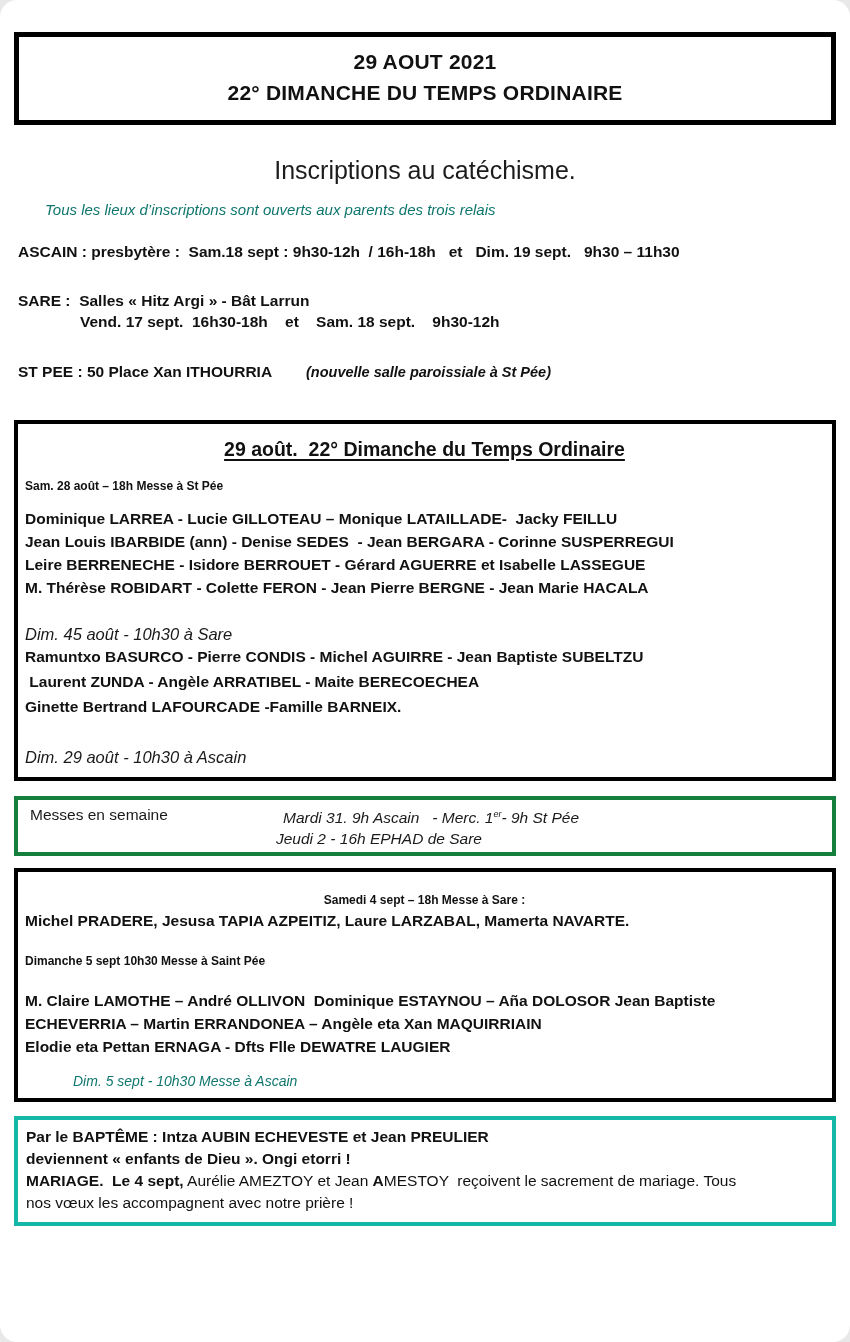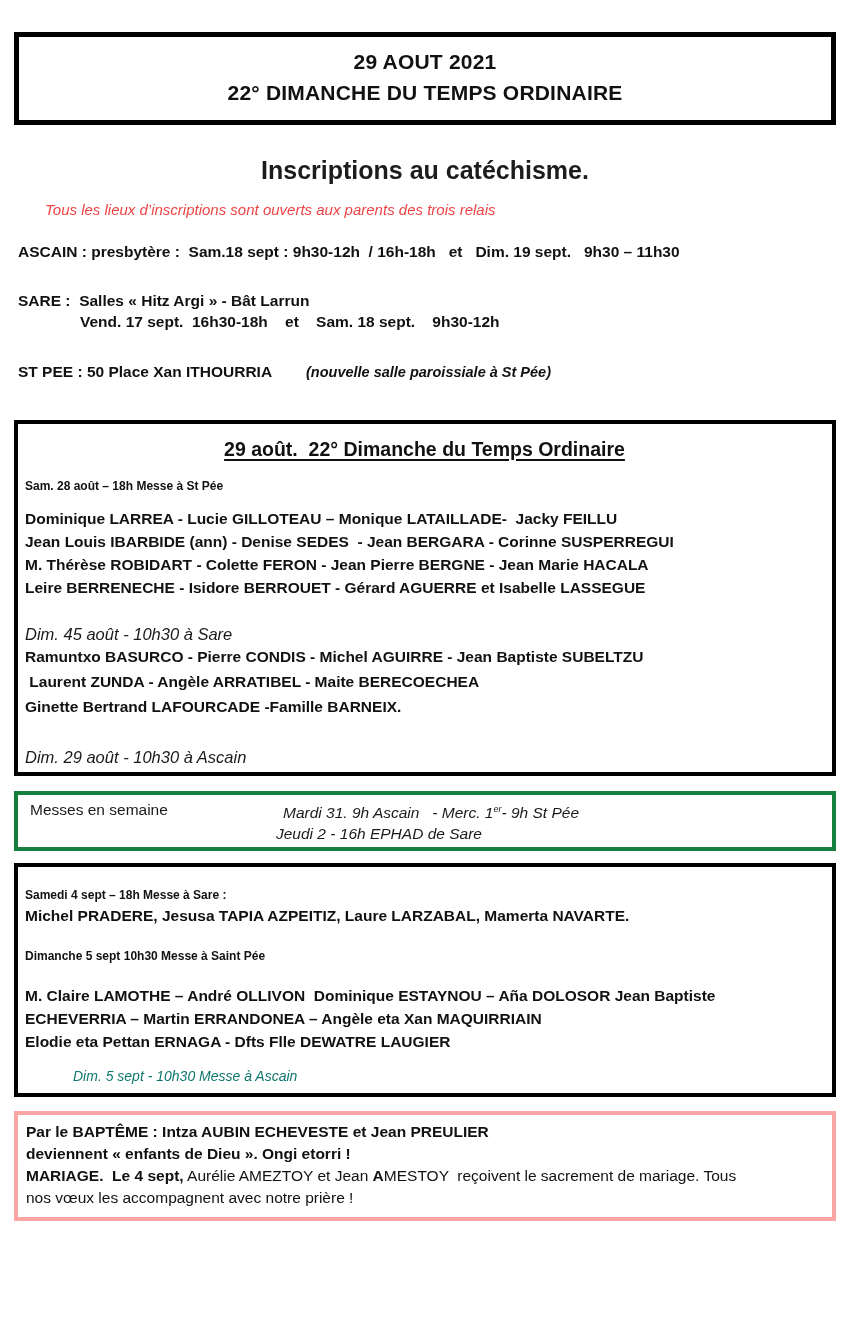--- a/index.html
+++ b/index.html
@@ -1,34 +1,35 @@
 <!DOCTYPE html>
 <html><head>
 <meta charset="utf-8">
 <style>
   html, body { margin:0; padding:0; background:#e8e8e8; }
   .doc {
     position:relative; width:850px; height:1342px; margin:0 auto;
     background:#ffffff; color:#111;
     font-family:"Liberation Sans", sans-serif;
     overflow:hidden;
+    border-radius:17px;
   }
   .doc * { box-sizing:border-box; }
   .t { white-space:pre-wrap; }
 
   
   .header-box {
     margin:32px 14px 0 14px; border:5px solid #000;
     text-align:center; padding:9px 0 12px 0;
   }
   .header-line { font-size:21px; font-weight:bold; line-height:31px; letter-spacing:0.2px; }
 
   
-  .cat-title { margin-top:30px; text-align:center; font-size:25px; font-weight:bold; line-height:30px; color:#1c1c1c; }
-  .cat-sub { margin:16px 0 0 45px; font-size:15px; font-style:italic; color:#ef4444; line-height:18px; }
+  .cat-title { margin-top:30px; text-align:center; font-size:25px; font-weight:normal; line-height:30px; color:#1c1c1c; }
+  .cat-sub { margin:16px 0 0 45px; font-size:15px; font-style:italic; color:#0f766e; line-height:18px; }
 
   .relay { margin-left:18px; font-size:15.5px; font-weight:bold; line-height:21px; }
   .relay-ascain { margin-top:22px; }
   .relay-sare { margin-top:28px; }
   .relay-stpee { margin-top:29px; }
   .relay-indent { padding-left:62px; }
   .stpee-note { font-style:italic; font-size:14.5px; }
 
   
   .section-box { margin:0 14px; border:4px solid #000; padding:12px 8px 5px 7px; }
@@ -38,38 +39,38 @@
     text-align:center; font-size:19.5px; font-weight:bold; line-height:26px;
     text-decoration:underline; text-decoration-thickness:2px; text-underline-offset:3px;
   }
   .mass-header-bold { font-size:12px; font-weight:bold; line-height:20px; }
   .mass-header { font-size:16.5px; font-style:italic; line-height:20px; color:#1a1a1a; }
   .names { font-size:15.5px; font-weight:bold; }
   .names-22a { margin-top:11px; line-height:23px; }
   .names-22b { line-height:25px; }
   .hdr-sat22 { margin-top:14px; }
   .hdr-sare22 { margin-top:25px; }
-  .hdr-ascain22 { margin-top:28px; }
+  .hdr-ascain22 { margin-top:28px; margin-bottom:5px; }
 
   
   .weekday-box { margin:15px 14px 0 14px; border:4px solid #15803d; padding:4px 0 3px 12px; font-size:15.5px; line-height:21px; }
   .weekday-label { display:inline-block; width:253px; vertical-align:top; color:#1a1a1a; }
   .weekday-it { font-style:italic; color:#1a1a1a; }
   .weekday-line2 { padding-left:246px; }
   .weekday-sup { font-size:9px; vertical-align:super; }
 
   
-  .hdr-sat23 { margin-top:8px; }
+  .hdr-sat23 { margin-top:8px;text-align:center; }
   .names-23a { line-height:21px; }
   .hdr-sun23 { margin-top:20px; }
   .names-23b { margin-top:18px; line-height:23px; }
   .hdr-ascain23 { margin-top:14px; padding-left:48px; font-size:14px; font-style:italic; line-height:18px; margin-bottom:4px; color:#0f766e; }
 
   
-  .announce-box { margin:14px 14px 0 14px; border:4px solid #fca5a5; padding:6px 12px 8px 8px; font-size:15.5px; line-height:22px; }
+  .announce-box { margin:14px 14px 0 14px; border:4px solid #14b8a6; padding:6px 12px 8px 8px; font-size:15.5px; line-height:22px; }
   .announce-bold { font-weight:bold; }
 </style>
 </head>
 <body>
 
 <div class="doc">
 
   <div class="header-box">
     <div class="header-line t">29 AOUT 2021</div>
     <div class="header-line t">22° DIMANCHE DU TEMPS ORDINAIRE</div>
@@ -88,22 +89,22 @@
   <div class="relay relay-stpee">
     <div><span class="t">ST PEE : 50 Place Xan ITHOURRIA        </span><span class="stpee-note t">(nouvelle salle paroissiale à St Pée)</span></div>
   </div>
 
   <div class="section-box box-22">
     <div class="box-title t">29 août.  22° Dimanche du Temps Ordinaire</div>
     <div class="mass-header-bold hdr-sat22 t">Sam. 28 août – 18h Messe à St Pée</div>
     <div class="names names-22a">
       <div class="t">Dominique LARREA - Lucie GILLOTEAU – Monique LATAILLADE-  Jacky FEILLU</div>
       <div class="t">Jean Louis IBARBIDE (ann) - Denise SEDES  - Jean BERGARA - Corinne SUSPERREGUI</div>
+      <div class="t">Leire BERRENECHE - Isidore BERROUET - Gérard AGUERRE et Isabelle LASSEGUE</div>
       <div class="t">M. Thérèse ROBIDART - Colette FERON - Jean Pierre BERGNE - Jean Marie HACALA</div>
-      <div class="t">Leire BERRENECHE - Isidore BERROUET - Gérard AGUERRE et Isabelle LASSEGUE</div>
     </div>
     <div class="mass-header hdr-sare22 t">Dim. 45 août - 10h30 à Sare</div>
     <div class="names names-22b">
       <div class="t">Ramuntxo BASURCO - Pierre CONDIS - Michel AGUIRRE - Jean Baptiste SUBELTZU</div>
       <div class="t"> Laurent ZUNDA - Angèle ARRATIBEL - Maite BERECOECHEA</div>
       <div class="t">Ginette Bertrand LAFOURCADE -Famille BARNEIX.</div>
     </div>
     <div class="mass-header hdr-ascain22 t">Dim. 29 août - 10h30 à Ascain</div>
   </div>
 

